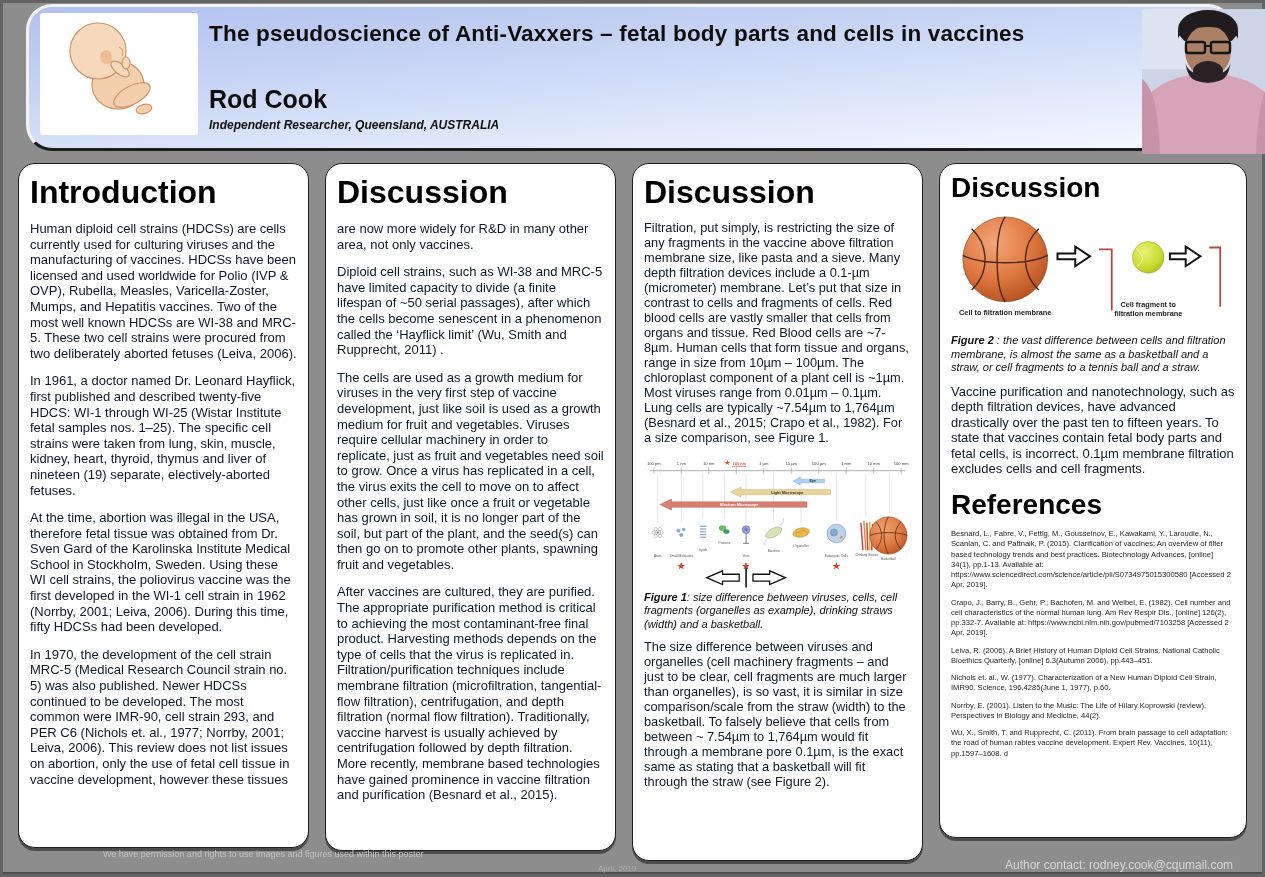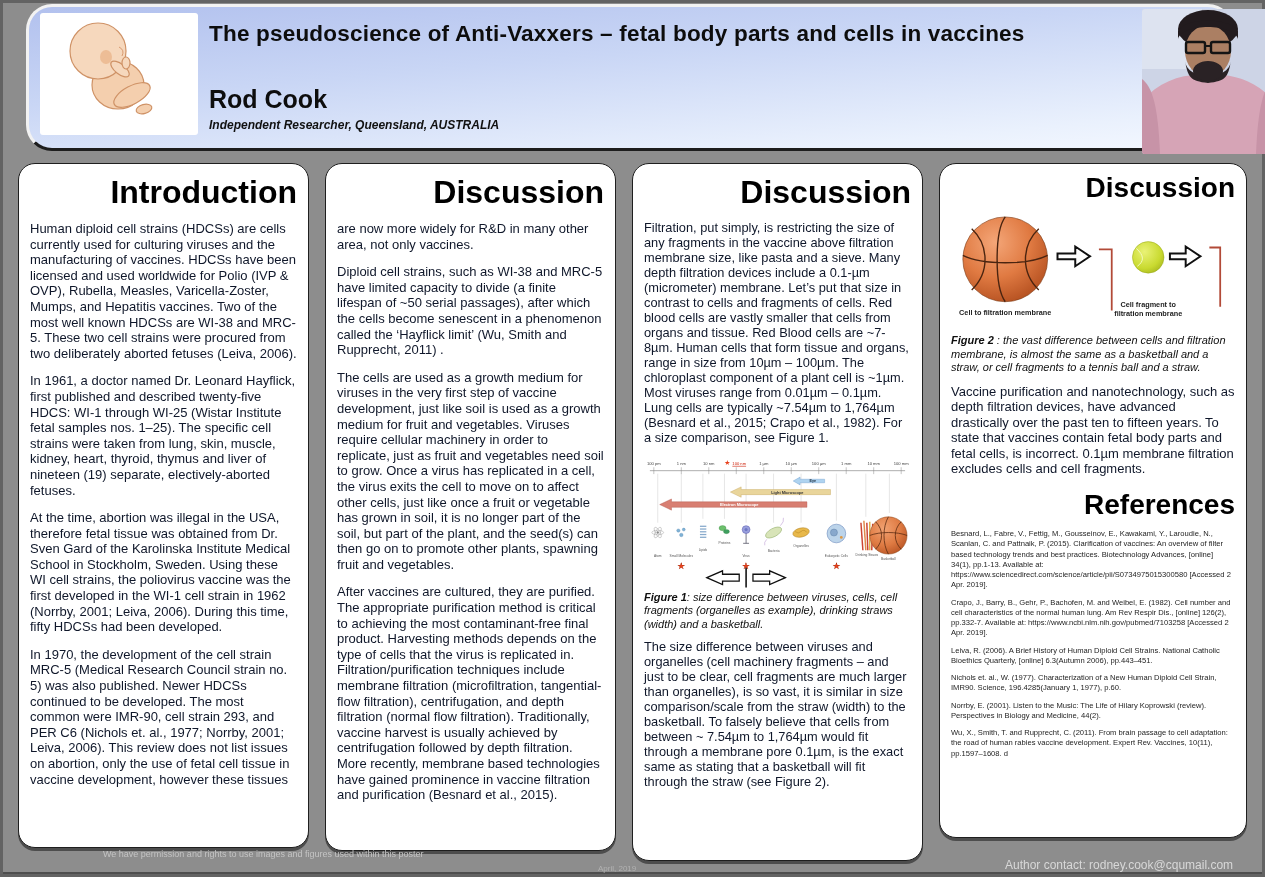--- a/index.html
+++ b/index.html
@@ -36,21 +36,21 @@
     position:absolute;top:163px;background:#ffffff;
     border:1px solid #1f1f1f;border-radius:17px;
     box-shadow:0 3px 0 rgba(25,25,25,.55);
     box-sizing:border-box;padding:6px 11px;overflow:hidden;
   }
   .col1{left:18px;width:291px;height:685px;}
   .col2{left:325px;width:291px;height:688px;}
   .col3{left:632px;width:291px;height:698px;}
   .col4{left:939px;width:308px;height:675px;}
   h2.sec{
-    margin:4px 0 10px;text-align:right;font-size:32px;font-weight:bold;color:#000;
+    margin:4px 0 10px;text-align:left;font-size:32px;font-weight:bold;color:#000;
   }
   h2.sec.small{font-size:28px;margin:2px 0 8px;}
   .col p{font-size:13px;line-height:1.2;margin:0 0 12px;color:#0f172a;}
   .col3 p{font-size:12.8px;line-height:1.17;margin:0 0 8px;}
   .figcap{font-size:11px;line-height:1.22;color:#101010;margin:2px 0 9px;font-style:italic;}
   .figcap b{font-weight:bold;}
   .fig{display:block;width:100%;margin:2px 0 2px;}
   .refs p{font-size:7.6px;line-height:1.35;margin:0 0 7px;color:#1c1c1c;}
   
   .foot{position:absolute;color:#c9c9c9;}
@@ -315,21 +315,21 @@
     <b>Figure 2</b><span> : the vast difference between cells and filtration membrane, is almost the same as a basketball and a straw, or cell fragments to a tennis ball and a straw.</span>
   </div>
 
   <p>Vaccine purification and nanotechnology, such as depth filtration devices, have advanced drastically over the past ten to fifteen years. To state that vaccines contain fetal body parts and fetal cells, is incorrect.  0.1µm membrane filtration excludes cells and cell fragments.</p>
 
   <h2 class="sec small">References</h2>
   <div class="refs">
     <p>Besnard, L., Fabre, V., Fettig, M., Gousseinov, E., Kawakami, Y., Laroudie, N., Scanlan, C. and Pattnaik, P. (2015). Clarification of vaccines: An overview of filter based technology trends and best practices. Biotechnology Advances, [online] 34(1), pp.1-13. Available at: https://www.sciencedirect.com/science/article/pii/S0734975015300580 [Accessed 2 Apr. 2019].</p>
     <p>Crapo, J., Barry, B., Gehr, P., Bachofen, M. and Weibel, E. (1982). Cell number and cell characteristics of the normal human lung. Am Rev Respir Dis., [online] 126(2), pp.332-7. Available at: https://www.ncbi.nlm.nih.gov/pubmed/7103258 [Accessed 2 Apr. 2019].</p>
     <p>Leiva, R. (2006). A Brief History of Human Diploid Cell Strains. National Catholic Bioethics Quarterly, [online] 6.3(Autumn 2006), pp.443–451.</p>
-    <p>Nichols et. al., W. (1977). Characterization of a New Human Diploid Cell Strain, IMR90. Science, 196.4285(January 1, 1977), p.60.</p>
+    <p>Nichols et. al., W. (1977). Characterization of a New Human Diploid Cell Strain, IMR90. Science, 196.4285(June 1, 1977), p.60.</p>
     <p>Norrby, E. (2001). Listen to the Music: The Life of Hilary Koprowski (review). Perspectives in Biology and Medicine, 44(2).</p>
     <p>Wu, X., Smith, T. and Rupprecht, C. (2011). From brain passage to cell adaptation: the road of human rabies vaccine development. Expert Rev. Vaccines, 10(11), pp.1597–1608. d</p>
   </div>
 </section>
 
 <span class="foot foot-left">We have permission and rights to use images and figures used within this poster</span>
 <span class="foot foot-center">April, 2019</span>
 <span class="foot foot-right">Author contact: rodney.cook@cqumail.com</span>
 
 </body></html>

